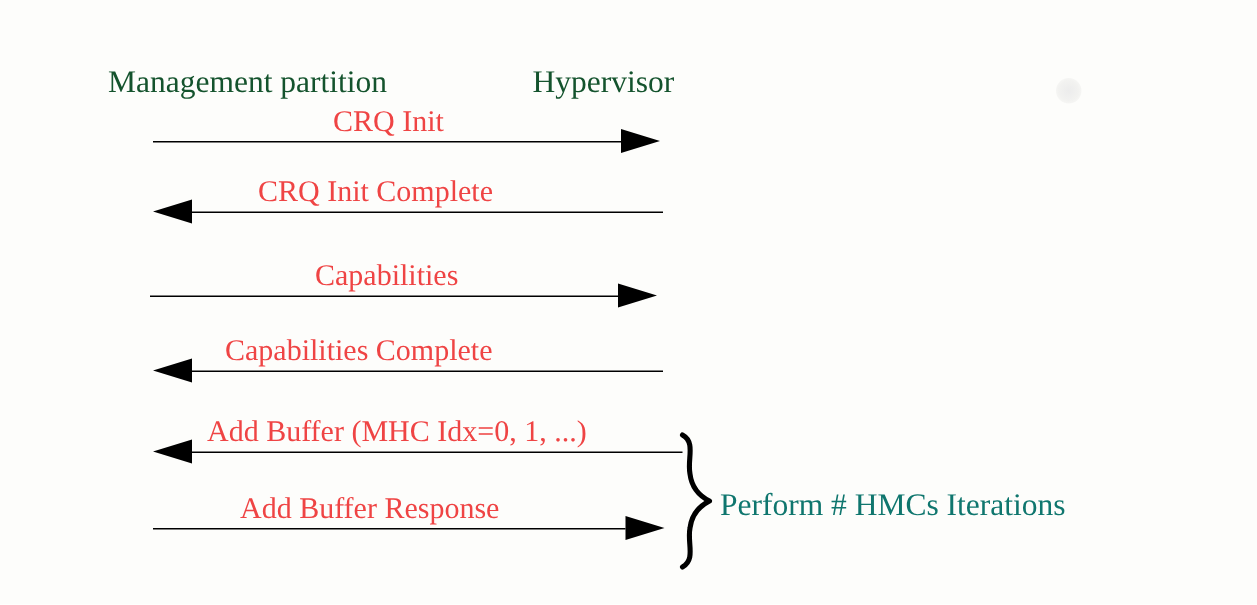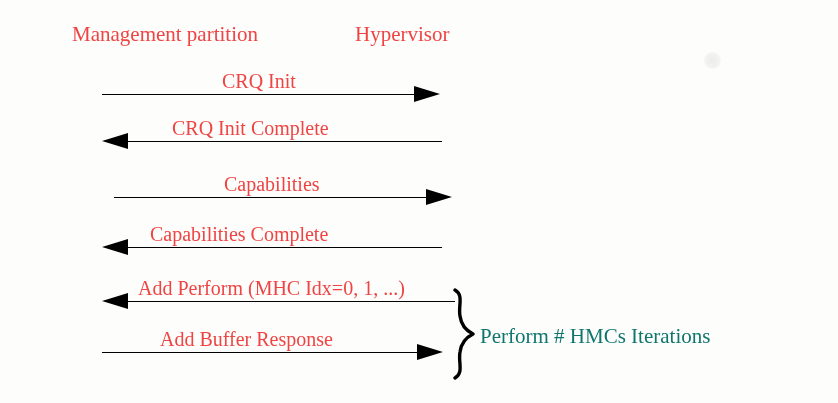--- a/index.html
+++ b/index.html
@@ -14,21 +14,22 @@
     background: #fdfdfb;
     overflow: hidden;
     font-family: "Liberation Serif", "DejaVu Serif", serif;
     color: #000000;
   }
   .col-header {
     position: absolute;
     font-size: 21px;
     line-height: 1;
     white-space: nowrap;
-    color: #ef4444;
+    color: #14532d;
+    margin-top: 20px;
   }
   #header-management { left: 72px; top: 24px; }
   #header-hypervisor { left: 355px; top: 24px; }
 
   .msg-row {
     position: absolute;
     height: 48px;
   }
   .msg-label {
     position: absolute;
@@ -104,34 +105,34 @@
     <div class="msg-line" style="left:0px; width:312px;"></div>
     <div class="arrowhead right" style="left:312px;"></div>
   </div>
 
   <div class="msg-row" style="left:102px; top:94px; width:340px;">
     <div class="msg-label" style="left:70px;">CRQ Init Complete</div>
     <div class="msg-line" style="left:26px; width:314px;"></div>
     <div class="arrowhead left" style="left:0px;"></div>
   </div>
 
-  <div class="msg-row" style="left:114px; top:150px; width:340px;">
+  <div class="msg-row" style="left:100px; top:150px; width:340px;">
     <div class="msg-label" style="left:110px;">Capabilities</div>
     <div class="msg-line" style="left:0px; width:312px;"></div>
     <div class="arrowhead right" style="left:312px;"></div>
   </div>
 
   <div class="msg-row" style="left:102px; top:200px; width:340px;">
     <div class="msg-label" style="left:48px;">Capabilities Complete</div>
     <div class="msg-line" style="left:26px; width:314px;"></div>
     <div class="arrowhead left" style="left:0px;"></div>
   </div>
 
   <div class="msg-row" style="left:102px; top:254px; width:355px;">
-    <div class="msg-label" style="left:36px;">Add Perform (MHC Idx=0, 1, ...)</div>
+    <div class="msg-label" style="left:36px;">Add Buffer (MHC Idx=0, 1, ...)</div>
     <div class="msg-line" style="left:26px; width:327px;"></div>
     <div class="arrowhead left" style="left:0px;"></div>
   </div>
 
   <div class="msg-row" style="left:102px; top:305px; width:345px;">
     <div class="msg-label" style="left:58px;">Add Buffer Response</div>
     <div class="msg-line" style="left:0px; width:315px;"></div>
     <div class="arrowhead right" style="left:315px;"></div>
   </div>
 

